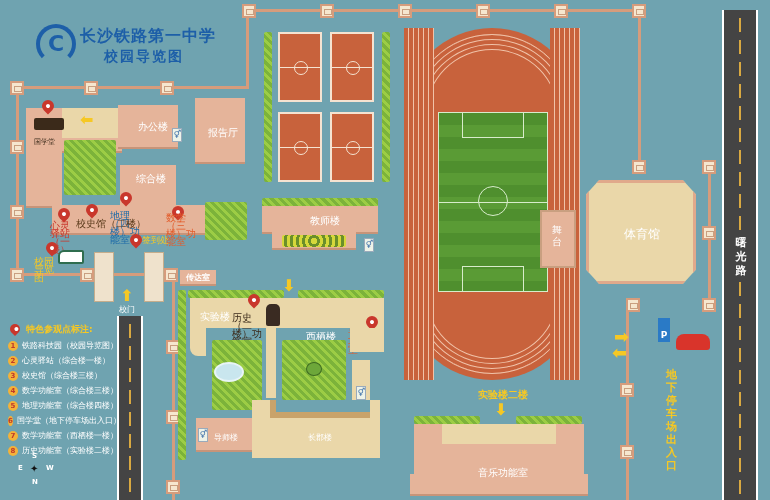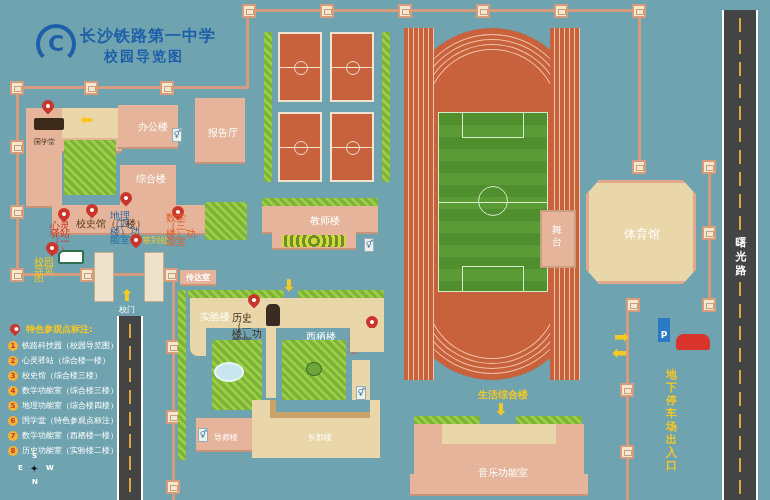--- a/index.html
+++ b/index.html
@@ -135,21 +135,21 @@
   <div class="legend-item">
       <span class="legend-num">4</span>
       <span class="legend-text">数学功能室（综合楼三楼）</span>
     </div>
   <div class="legend-item">
       <span class="legend-num">5</span>
       <span class="legend-text">地理功能室（综合楼四楼）</span>
     </div>
   <div class="legend-item">
       <span class="legend-num">6</span>
-      <span class="legend-text">国学堂（特色参观点标注）</span>
+      <span class="legend-text">国学堂（地下停车场出入口）</span>
     </div>
   <div class="legend-item">
       <span class="legend-num">7</span>
       <span class="legend-text">数学功能室（西栖楼一楼）</span>
     </div>
   <div class="legend-item">
       <span class="legend-num">8</span>
       <span class="legend-text">历史功能室（实验楼二楼）</span>
     </div>
 </div>
@@ -231,20 +231,20 @@
 <div class="abs" style="left:734px;top:236px;width:14px;font-size:11px;font-weight:bold;color:#fff;white-space:normal;line-height:14px;background:#444;text-align:center;">曙光路</div>
 
 <div class="arrow-y" style="left:614px;top:328px;font-size:18px;">➡</div>
 <div class="arrow-y" style="left:612px;top:344px;font-size:18px;">⬅</div>
 <div class="abs" style="left:658px;top:318px;width:12px;height:24px;background:#2a7ac6;color:#fff;font-size:9px;font-weight:bold;text-align:center;line-height:34px;">
   <span>P</span>
 </div>
 <div class="abs" style="left:676px;top:334px;width:34px;height:16px;background:#d9342b;border-radius:8px 8px 3px 3px;"></div>
 <div class="abs" style="left:666px;top:368px;width:12px;font-size:11px;font-weight:bold;color:#f6c824;white-space:normal;line-height:13px;">地下停车场出入口</div>
 
-<div class="abs" style="left:478px;top:388px;font-size:10px;font-weight:bold;color:#f6c824;">生活综合楼</div>
+<div class="abs" style="left:478px;top:388px;font-size:10px;font-weight:bold;color:#f6c824;">实验楼二楼</div>
 <div class="arrow-y" style="left:494px;top:402px;">⬇</div>
 <div class="hedge" style="left:414px;top:416px;width:66px;height:8px;"></div>
 <div class="hedge" style="left:516px;top:416px;width:66px;height:8px;"></div>
 <div class="bld" style="left:414px;top:424px;width:170px;height:54px;"></div>
 <div class="bld" style="left:410px;top:474px;width:178px;height:22px;"></div>
 <div class="bld-light" style="left:442px;top:424px;width:114px;height:20px;"></div>
 <div class="lbl" style="left:478px;top:466px;">音乐功能室</div>
 
 </body></html>

